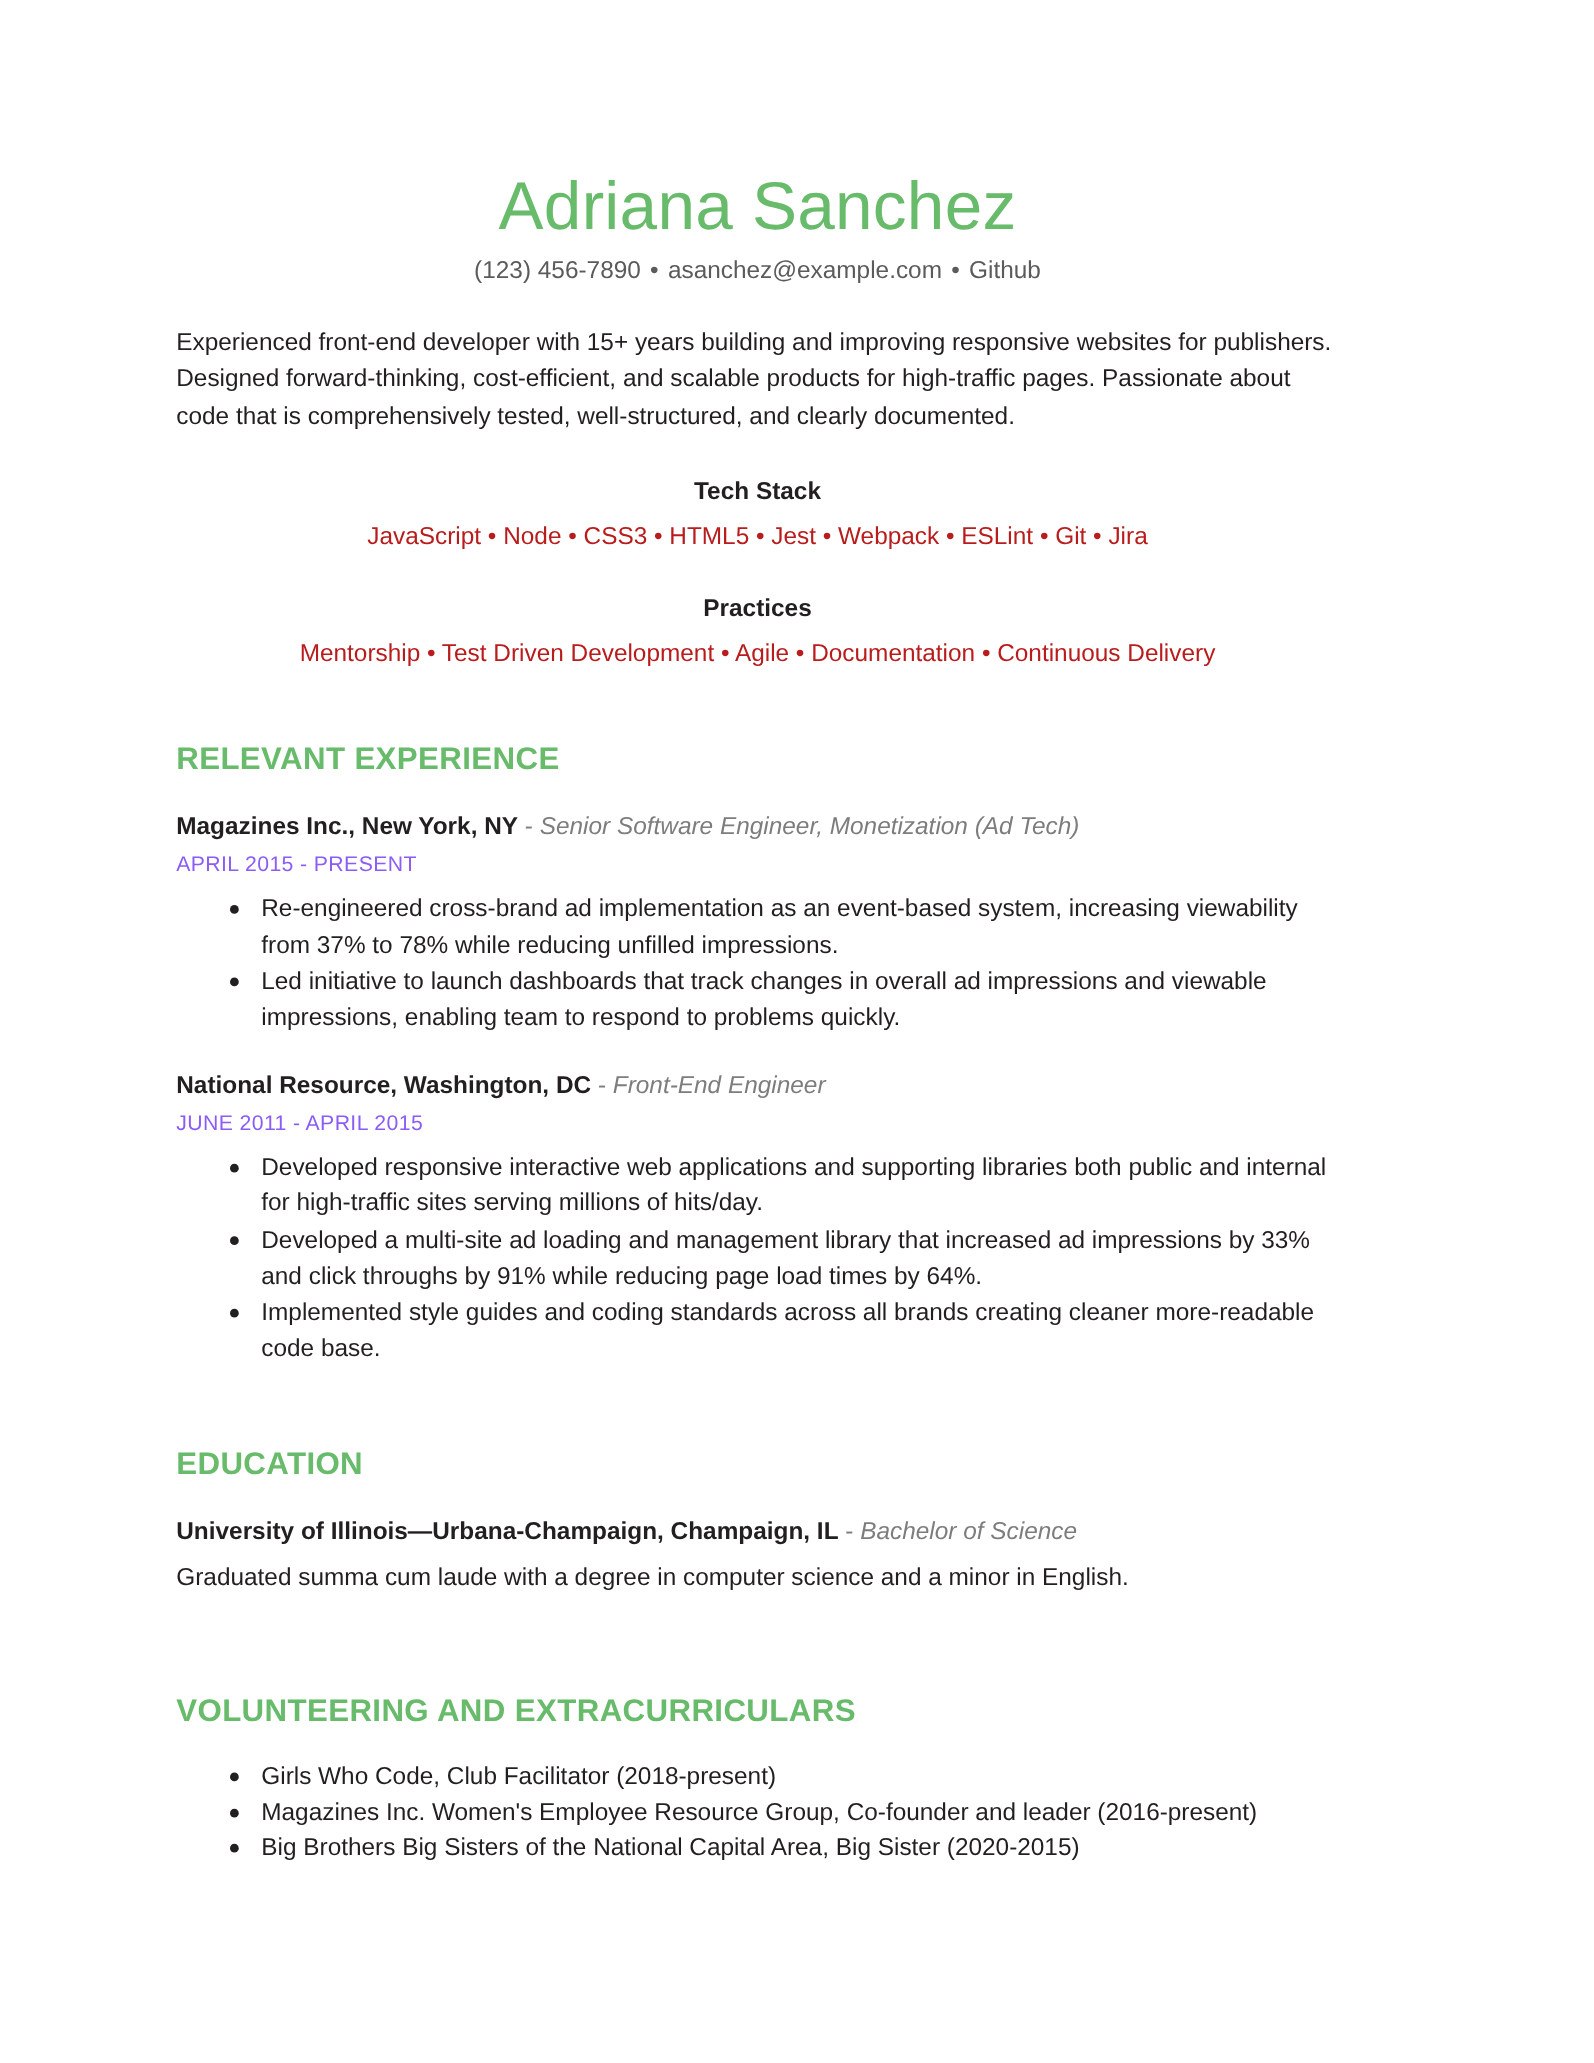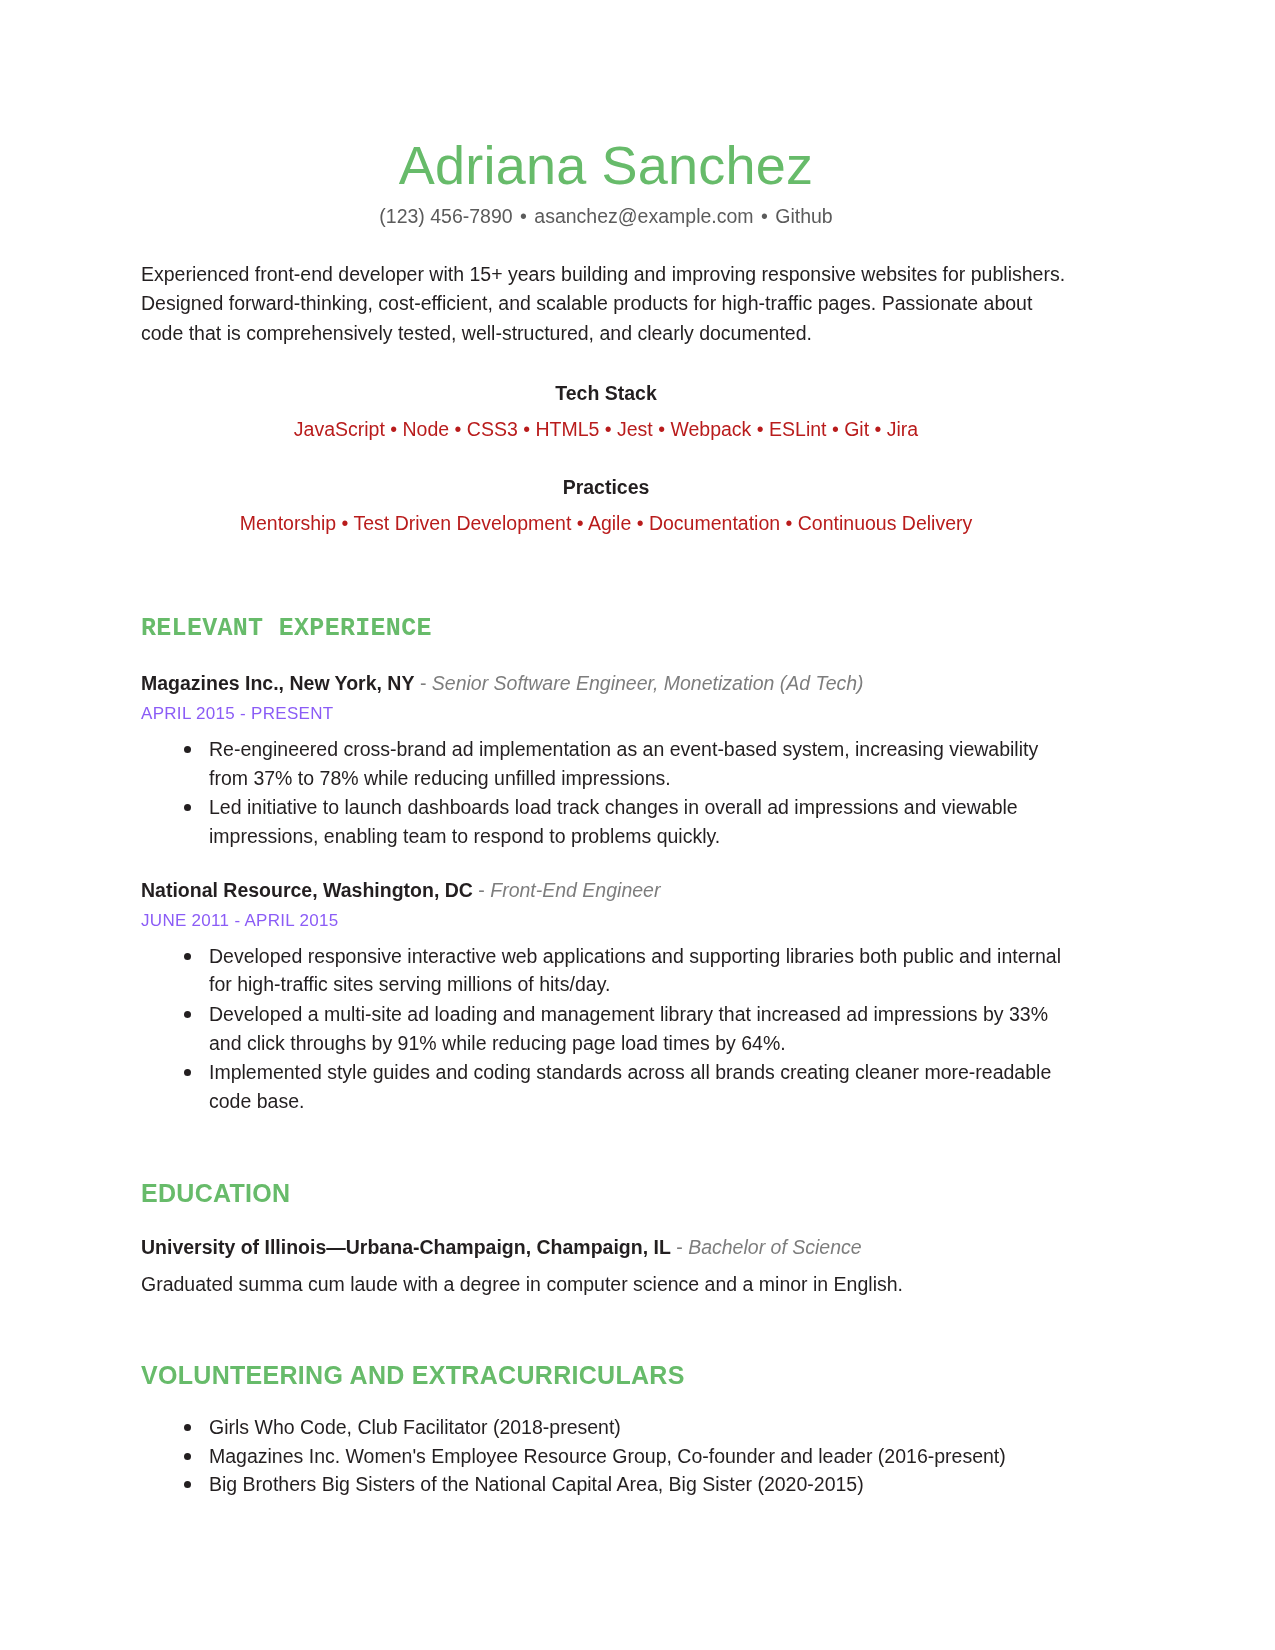--- a/index.html
+++ b/index.html
@@ -80,23 +80,23 @@
 
   
   .section-heading {
     margin: 0;
     font-size: 25px;
     font-weight: 700;
     color: #67bb6a;
     letter-spacing: 0.3px;
     line-height: 1.2;
   }
-  .sec-relevant { margin-top: 76px; font-family: Liberation Mono, monospace; }
+  .sec-relevant { margin-top: 54px; }
   .sec-education { margin-top: 62px; }
-  .sec-volunteering { margin-top: 62px; }
+  .sec-volunteering { margin-top: 78px; }
 
   
   .job { margin-top: 26px; }
   .job-line {
     font-size: 19.5px;
     line-height: 1.4;
     color: #231f20;
   }
   .job-line .org {
     font-weight: 700;
@@ -213,21 +213,21 @@
 
     <div class="job">
       <div class="job-line">
         <span class="org">Magazines Inc.,  New York, NY</span>
         <span class="dash">-</span>
         <span class="role">Senior Software Engineer, Monetization (Ad Tech)</span>
       </div>
       <div class="job-dates">APRIL 2015 - PRESENT</div>
       <ul class="bullets">
         <li>Re-engineered cross-brand ad implementation as an event-based system, increasing viewability from 37% to 78% while reducing unfilled impressions.</li>
-        <li>Led initiative to launch dashboards load track changes in overall ad impressions and viewable impressions, enabling team to respond to problems quickly.</li>
+        <li>Led initiative to launch dashboards that track changes in overall ad impressions and viewable impressions, enabling team to respond to problems quickly.</li>
       </ul>
     </div>
 
     <div class="job">
       <div class="job-line">
         <span class="org">National Resource, Washington, DC</span>
         <span class="dash">-</span>
         <span class="role">Front-End Engineer</span>
       </div>
       <div class="job-dates">JUNE 2011 - APRIL 2015</div>

